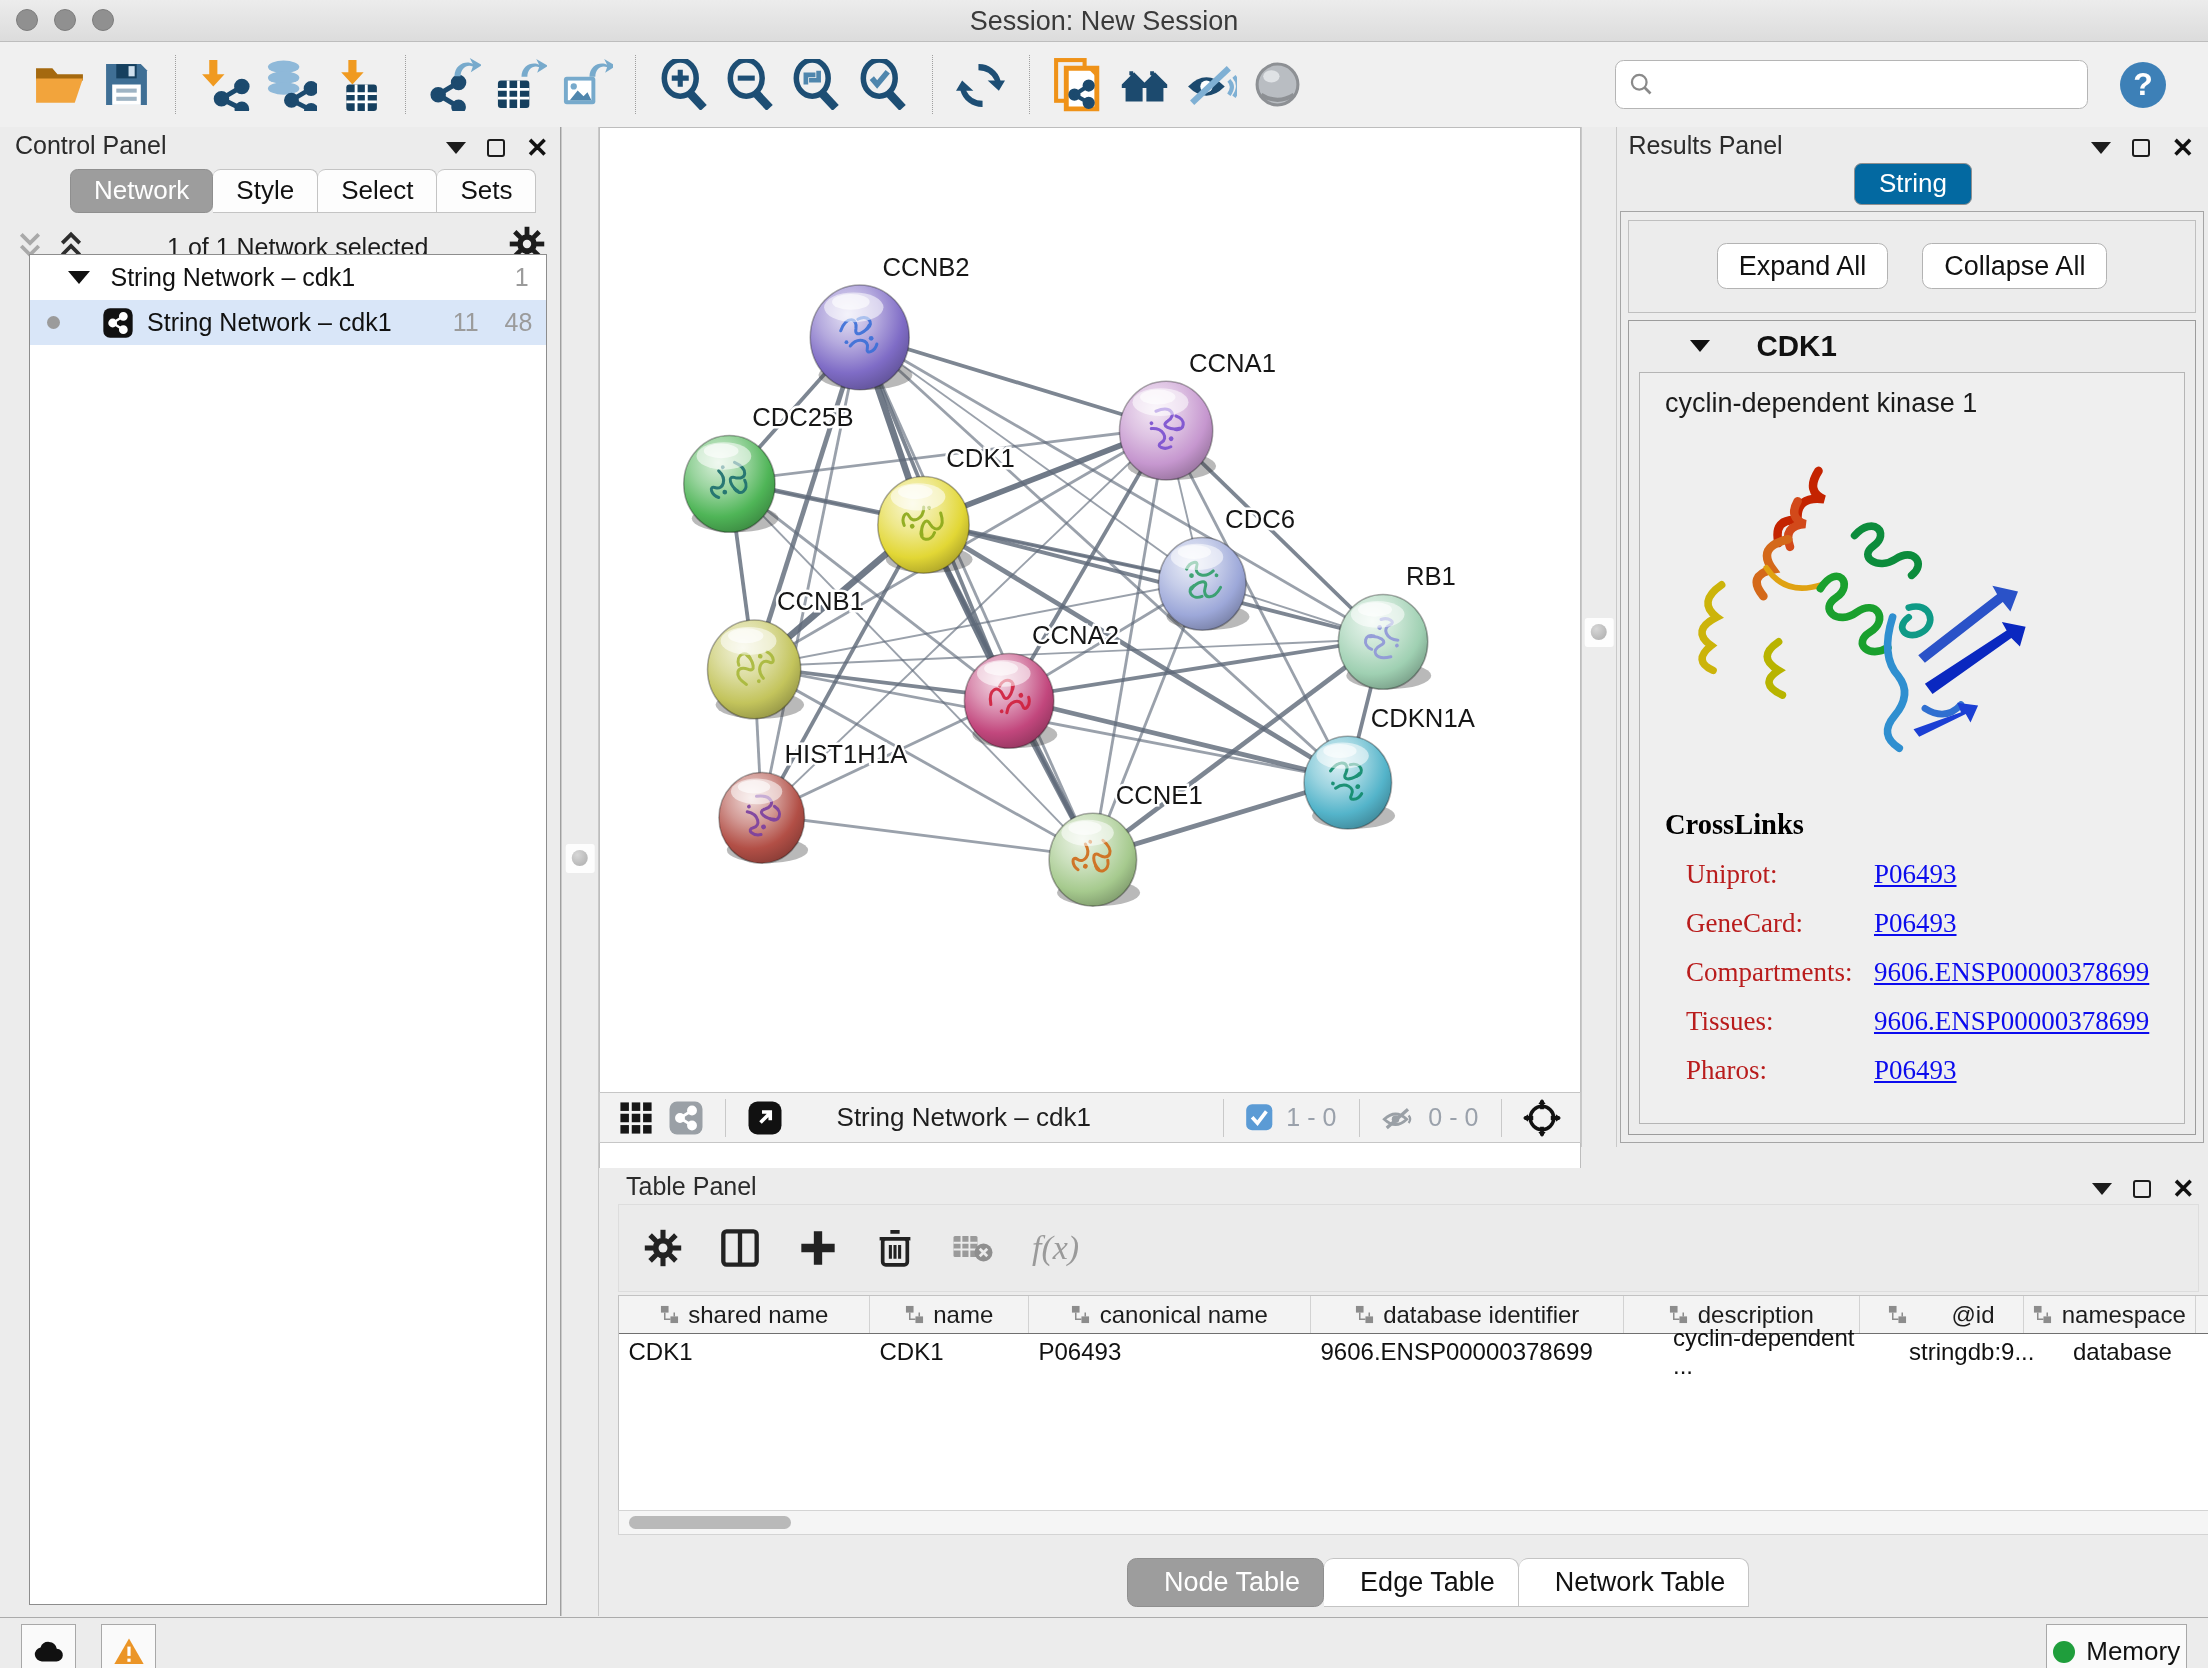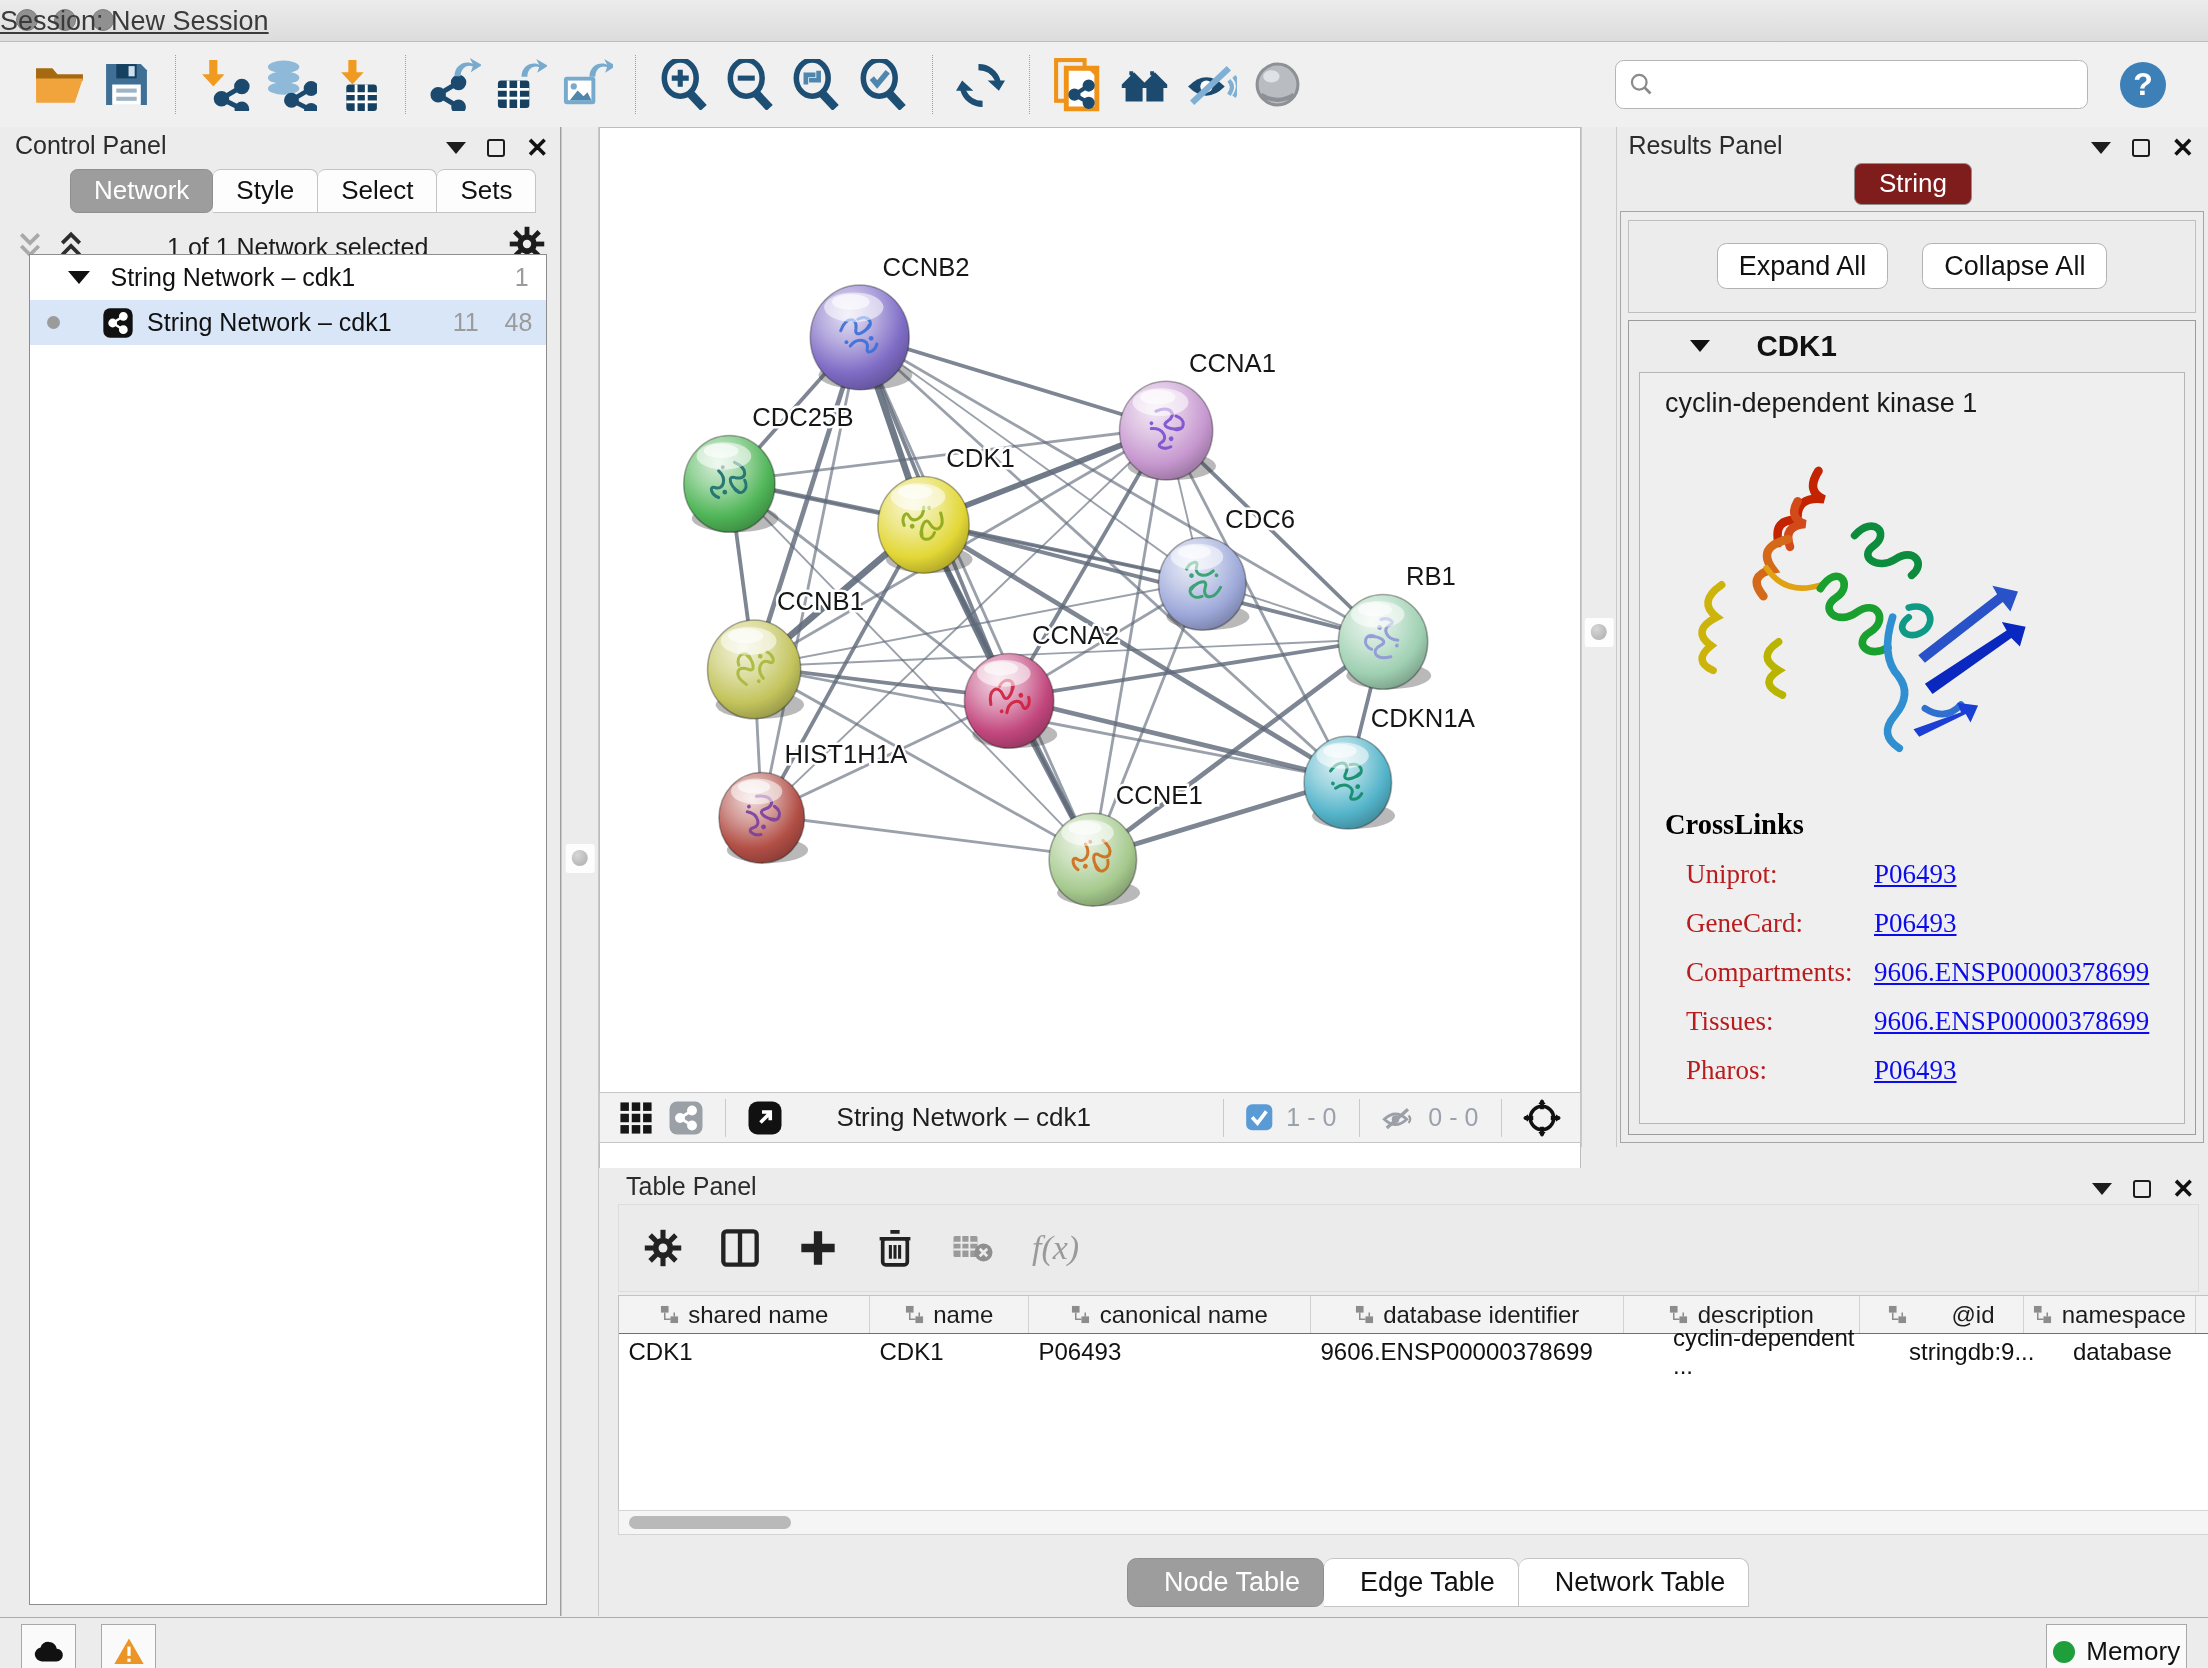--- a/index.html
+++ b/index.html
@@ -5,22 +5,22 @@
   * { box-sizing: border-box; }
   body { margin:0; background:#dcdcdc; font-family:"Liberation Sans",sans-serif; }
   .window { position:relative; width:2208px; height:1668px; background:#ececec; overflow:hidden; }
 
   
   .titlebar { position:absolute; left:0; top:0; width:2208px; height:42px;
     background:linear-gradient(#ececec,#dcdcdc); border-bottom:1px solid #bdbdbd; }
   .traffic { position:absolute; top:8.6px; width:22px; height:22px; border-radius:50%;
     background:#909090; border:1px solid #7d7d7d; }
   .t1{left:16px}.t2{left:54px}.t3{left:92px}
-  .win-title { position:absolute; left:0; right:0; top:5.7px; 
-    font-size:27px; color:#3a3a3a;text-decoration:underline; }
+  .win-title { position:absolute; left:0; right:0; top:5.7px; text-align:center;
+    font-size:27px; color:#3a3a3a; }
 
   
   .toolbar { position:absolute; left:0; top:42px; width:2208px; height:86px;
     background:#f0f0f0; border-bottom:1px solid #c2c2c2; display:flex; align-items:center;
     padding:0 27px; }
   .tb-btn { width:53px; height:57px; display:flex; align-items:center; justify-content:center;
     margin:0 6.7px; cursor:pointer; }
   .tb-div { width:0; height:59px; border-left:1.9px dotted #9f9f9f; margin:0 15px; }
   .searchbox { margin-left:auto; position:relative; width:473px; height:49px; }
   .searchbox input { width:100%; height:100%; border:1px solid #b5b5b5; border-radius:8.6px;
@@ -81,21 +81,21 @@
   .vhandle i { width:16px; height:16px; border-radius:50%;
     background:radial-gradient(circle at 35% 30%, #d7d7d7, #ababab); display:block; }
   .hsplit { position:absolute; left:599px; top:1143px; width:1609px; height:25px; }
   .hsplit i { position:absolute; left:797px; top:4.8px; width:15px; height:15px; border-radius:50%;
     background:radial-gradient(circle at 35% 30%, #e2e2e2, #b3b3b3); }
 
   
   .results-panel { position:absolute; left:1617px; top:127px; width:592px; height:1020px; background:#ececec; }
   .rp-header { position:relative; height:32px; padding:3.8px 0 0 11.4px; }
   .results-panel .phead-icons { right:15px; top:7.6px; }
-  .rp-tab { width:118px; height:42px; margin:3.8px auto 0; background:#7f1d1d; color:#fff;
+  .rp-tab { width:118px; height:42px; margin:3.8px auto 0; background:#0369a1; color:#fff;
     font-size:26px; border-radius:7.6px; display:flex; align-items:center; justify-content:center;
     border:1px solid #8f8f8f; cursor:pointer; }
   .rp-outer { position:absolute; left:2.9px; right:4.8px; top:84px; bottom:3.8px;
     border:1px solid #a5a5a5; background:#ededed; }
   .rp-btnbox { margin:7.6px; height:93px; border:1px solid #bfbfbf; background:#ececec;
     display:flex; align-items:center; justify-content:center; gap:34px; }
   .rp-btn { min-width:152px; height:46px; background:#fff; border:1px solid #b3b3b3; border-radius:9.5px;
     font-size:27px; color:#111; display:flex; align-items:center; justify-content:center;
     padding:0 21px; cursor:pointer; }
   .rp-section { position:absolute; left:7.6px; right:7.6px; top:108px; bottom:7.6px;

